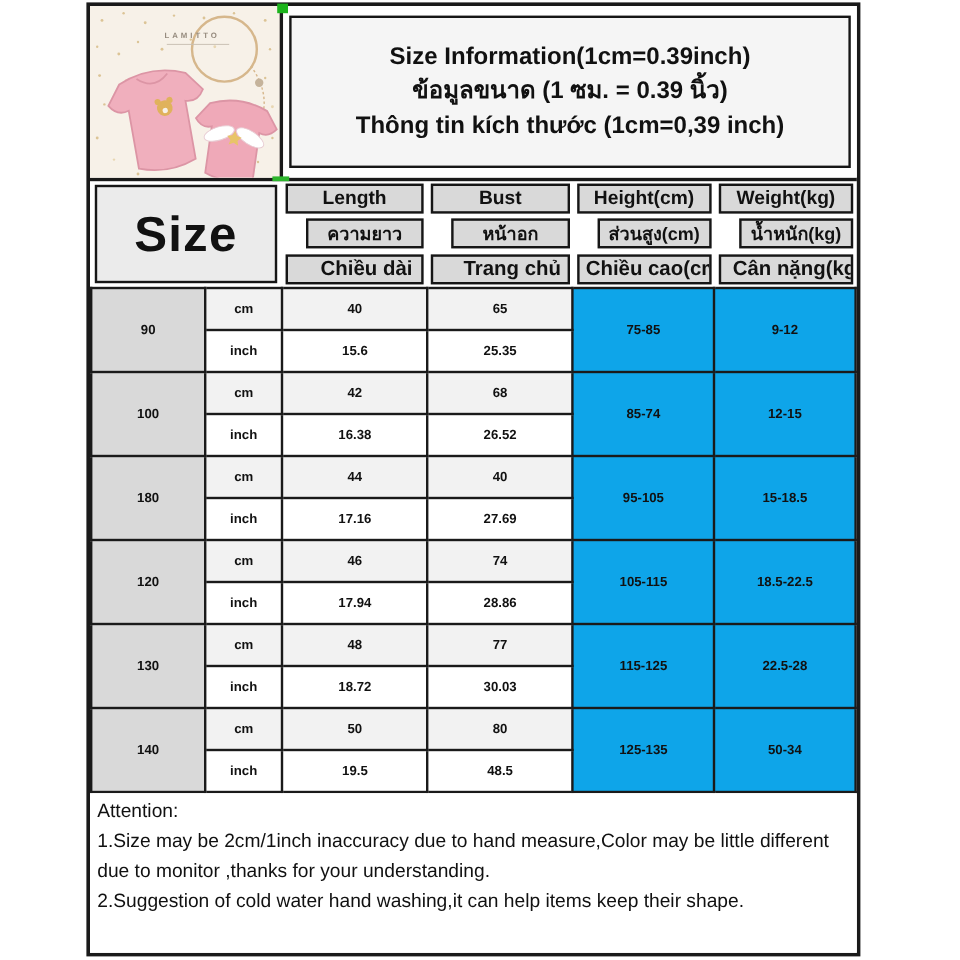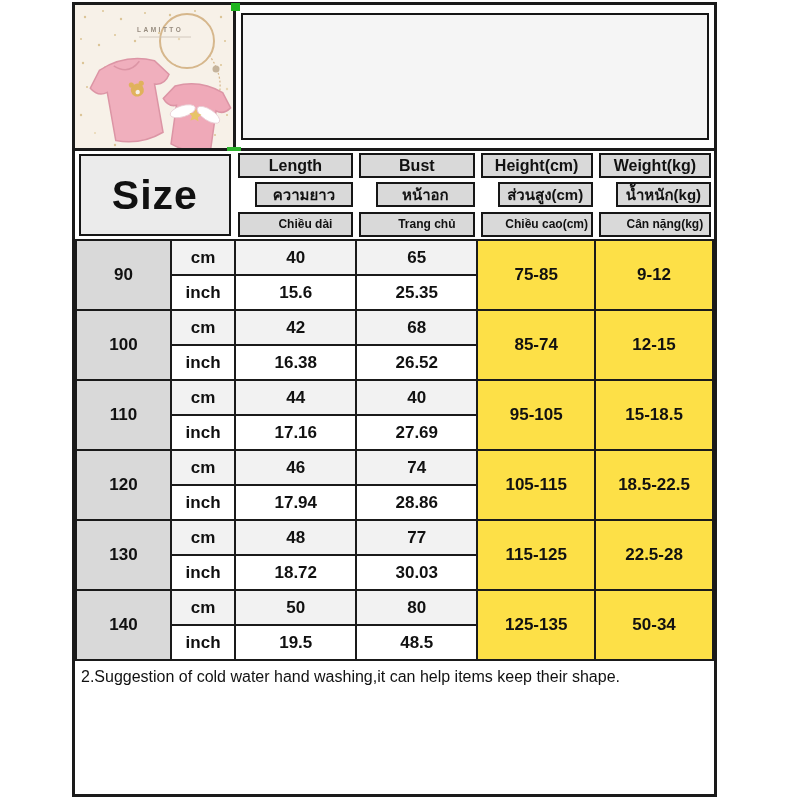--- a/index.html
+++ b/index.html
@@ -33,37 +33,37 @@
   col.c-hei { width:18.5%; } col.c-wei { width:18.5%; }
   .hdr-table { height:88px; flex:0 0 auto; }
   .hdr-table tr { height:29px; }
   .hdr-table td { padding:0; vertical-align:middle; }
   .hbox {
     margin:2px 3px; height:25px; border:2px solid #161616; background:#d9d9d9;
     display:flex; align-items:center; justify-content:center;
     font-weight:bold; font-size:16px; white-space:nowrap; overflow:hidden;text-align:right;
   }
   .hbox.th-row { font-size:15px;margin-left:20px; }
-  .hbox.vi-row { font-size:12px;padding-left:20px; }
+  .hbox.vi-row { font-size:17px;padding-left:20px; }
   .size-box {
     margin:3px 4px; height:82px; border:2px solid #161616; background:#ebebeb;
     display:flex; align-items:center; justify-content:center;
     font-size:41px; font-weight:bold; letter-spacing:1px;text-align:right;
   }
   
   .data-table { flex:0 0 auto; }
   .data-table tr { height:35px; }
   .data-table td {
     border:2px solid #1a1a1a; text-align:center; vertical-align:middle;
-    font-size:17px; font-weight:bold; padding:0;
+    font-size:11px; font-weight:bold; padding:0;
   }
   td.size-num { background:#d9d9d9; }
   td.u-cm, tr.cm-row td.val { background:#f2f2f2; }
   td.u-inch, tr.inch-row td.val { background:#ffffff; }
-  td.merge { background:#fde047; }
+  td.merge { background:#0ea5e9; }
   
   .attention { flex:1 1 auto; background:#ffffff; padding:3px 6px 0 6px; }
   .attention div { font-size:16px; line-height:25px; font-weight:normal; }
 </style>
 </head>
 <body>
 
 <div class="page">
   <div class="frame">
 
@@ -120,20 +120,23 @@
             <g>
               <ellipse cx="107" cy="108" rx="13" ry="5.5" fill="#ffffff" stroke="#e8cdd4" stroke-width="0.8" transform="rotate(-25 107 108)"></ellipse>
               <ellipse cx="133" cy="108" rx="13" ry="5.5" fill="#ffffff" stroke="#e8cdd4" stroke-width="0.8" transform="rotate(25 133 108)"></ellipse>
             </g>
             <path d="M120 104 l2 4 4 1 -3 3 1 4 -4 -2 -4 2 1 -4 -3 -3 4 -1 Z" fill="#e8c468"></path>
           </g>
         </svg>
       </div>
       <div class="title-wrap">
         <div class="title-box">
+          <div class="title-line">Size Information(1cm=0.39inch)</div>
+          <div class="title-line">ข้อมูลขนาด (1 ซม. = 0.39 นิ้ว)</div>
+          <div class="title-line">Thông tin kích thước (1cm=0,39 inch)</div>
         </div>
       </div>
       <div class="nub-top"></div>
       <div class="nub-bottom"></div>
     </div>
 
     <table class="hdr-table">
       <colgroup>
           <col class="c-size">
           <col class="c-unit">
@@ -224,21 +227,21 @@
         <td rowspan="2" class="merge">85-74</td>
         <td rowspan="2" class="merge">12-15</td>
       </tr>
       <tr class="inch-row">
         <td class="u-inch">inch</td>
         <td class="val">16.38</td>
         <td class="val">26.52</td>
       </tr>
 
       <tr class="cm-row">
-        <td rowspan="2" class="size-num">110</td>
+        <td rowspan="2" class="size-num">180</td>
         <td class="u-cm">cm</td>
         <td class="val">44</td>
         <td class="val">40</td>
         <td rowspan="2" class="merge">95-105</td>
         <td rowspan="2" class="merge">15-18.5</td>
       </tr>
       <tr class="inch-row">
         <td class="u-inch">inch</td>
         <td class="val">17.16</td>
         <td class="val">27.69</td>
@@ -282,17 +285,19 @@
       </tr>
       <tr class="inch-row">
         <td class="u-inch">inch</td>
         <td class="val">19.5</td>
         <td class="val">48.5</td>
       </tr>
     </tbody>
       </table>
 
     <div class="attention">
+      <div>Attention:</div>
+      <div>1.Size may be 2cm/1inch inaccuracy due to hand measure,Color may be little different due to monitor ,thanks for your understanding.</div>
       <div>2.Suggestion of cold water hand washing,it can help items keep their shape.</div>
     </div>
 
   </div>
 </div>
 
 </body></html>

